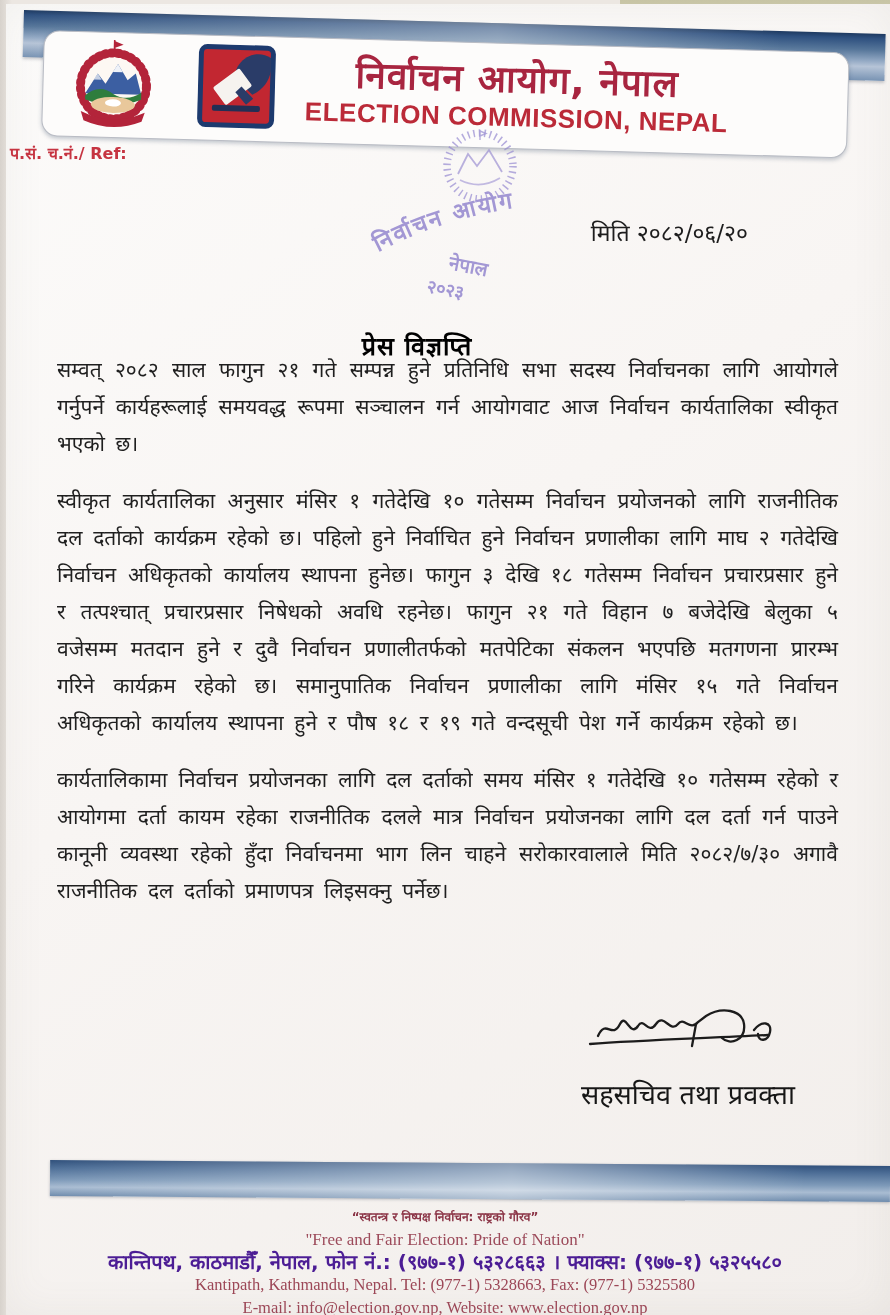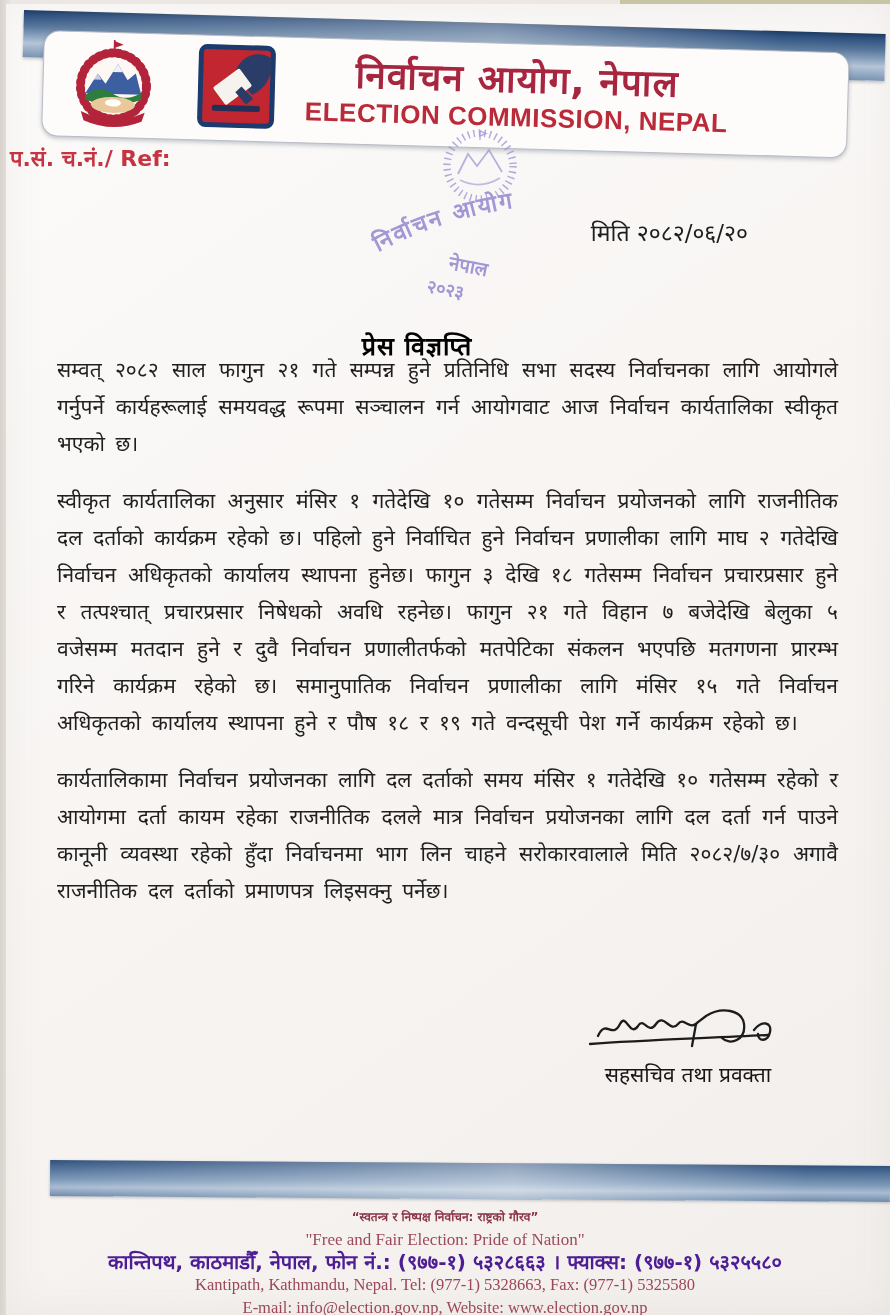--- a/index.html
+++ b/index.html
@@ -25,38 +25,38 @@
   .lh-box{position:absolute;left:44px;top:30px;width:806px;height:106px;border-radius:16px;
     transform:rotate(1.6deg);transform-origin:0 0;
     background:#fdfcfb;border:1px solid #b9bcc4;box-shadow:0 2px 4px rgba(40,60,90,.28);
     display:flex;align-items:center;padding:0 22px;box-sizing:border-box;}
   .lh-titles{display:flex;flex-direction:column;align-items:center;margin-left:30px;}
   .lh-np{font-size:37px;font-weight:700;color:#a82540;letter-spacing:1px;line-height:42px;}
   .lh-en{font-size:26px;font-weight:800;color:#bb2a38;letter-spacing:.5px;line-height:32px;
     font-family:"Liberation Sans",sans-serif;}
   .emblem{margin-left:4px;flex:0 0 auto;}
   .eclogo{margin-left:40px;flex:0 0 auto;}
-  .ref{position:absolute;left:10px;top:142px;font-size:22px;font-weight:700;color:#c63441;}
+  .ref{position:absolute;left:10px;top:142px;font-size:16px;font-weight:700;color:#c63441;}
   
   .stamp{position:absolute;left:368px;top:126px;opacity:.85;pointer-events:none;}
   
   .dates{position:absolute;right:84px;top:210px;text-align:right;color:#1d1d1d;}
   .date-miti{font-size:23px;padding-right:58px;line-height:32px;margin-top:7px;}
   .date-sambat{font-size:21px;line-height:32px;}
   
   .doc-title{position:absolute;left:0;right:56px;top:328px;text-align:center;
     font-size:25px;font-weight:600;letter-spacing:1px;color:#000000;}
   
   .content{position:absolute;left:57px;right:52px;top:352px;
     font-size:21px;line-height:37px;text-align:justify;word-spacing:4px;color:#1f1f1f;}
   .content p{margin:0 0 20px 0;}
   
   .sig-block{position:absolute;right:62px;top:1002px;width:280px;text-align:center;color:#161616;}
   .sig-name{font-size:21px;margin-top:0px;line-height:30px;}
-  .sig-post{font-size:21px;margin-top:0;line-height:30px;}
+  .sig-post{font-size:27px;margin-top:20px;line-height:30px;}
   
   .footbar{position:absolute;left:50px;right:0;top:1163px;height:36px;
     transform:rotate(.4deg);
     background:
       linear-gradient(to right,rgba(255,255,255,0) 0%,rgba(255,255,255,.45) 55%,rgba(255,255,255,0) 90%),
       linear-gradient(to bottom,#31517c 0%,#4c6d96 20%,#7e9ab9 55%,#a9bcd2 75%,#6f8cad 100%);
     box-shadow:0 1px 3px rgba(50,60,80,.3);}
   .footer-text{position:absolute;left:0;right:0;top:1206px;text-align:center;}
   .f-np-slogan{font-size:12px;font-weight:700;color:#8c3648;line-height:22px;}
   .f-en-slogan{font-size:17px;color:#9c4a5a;line-height:23px;font-family:"Liberation Serif",serif;}

